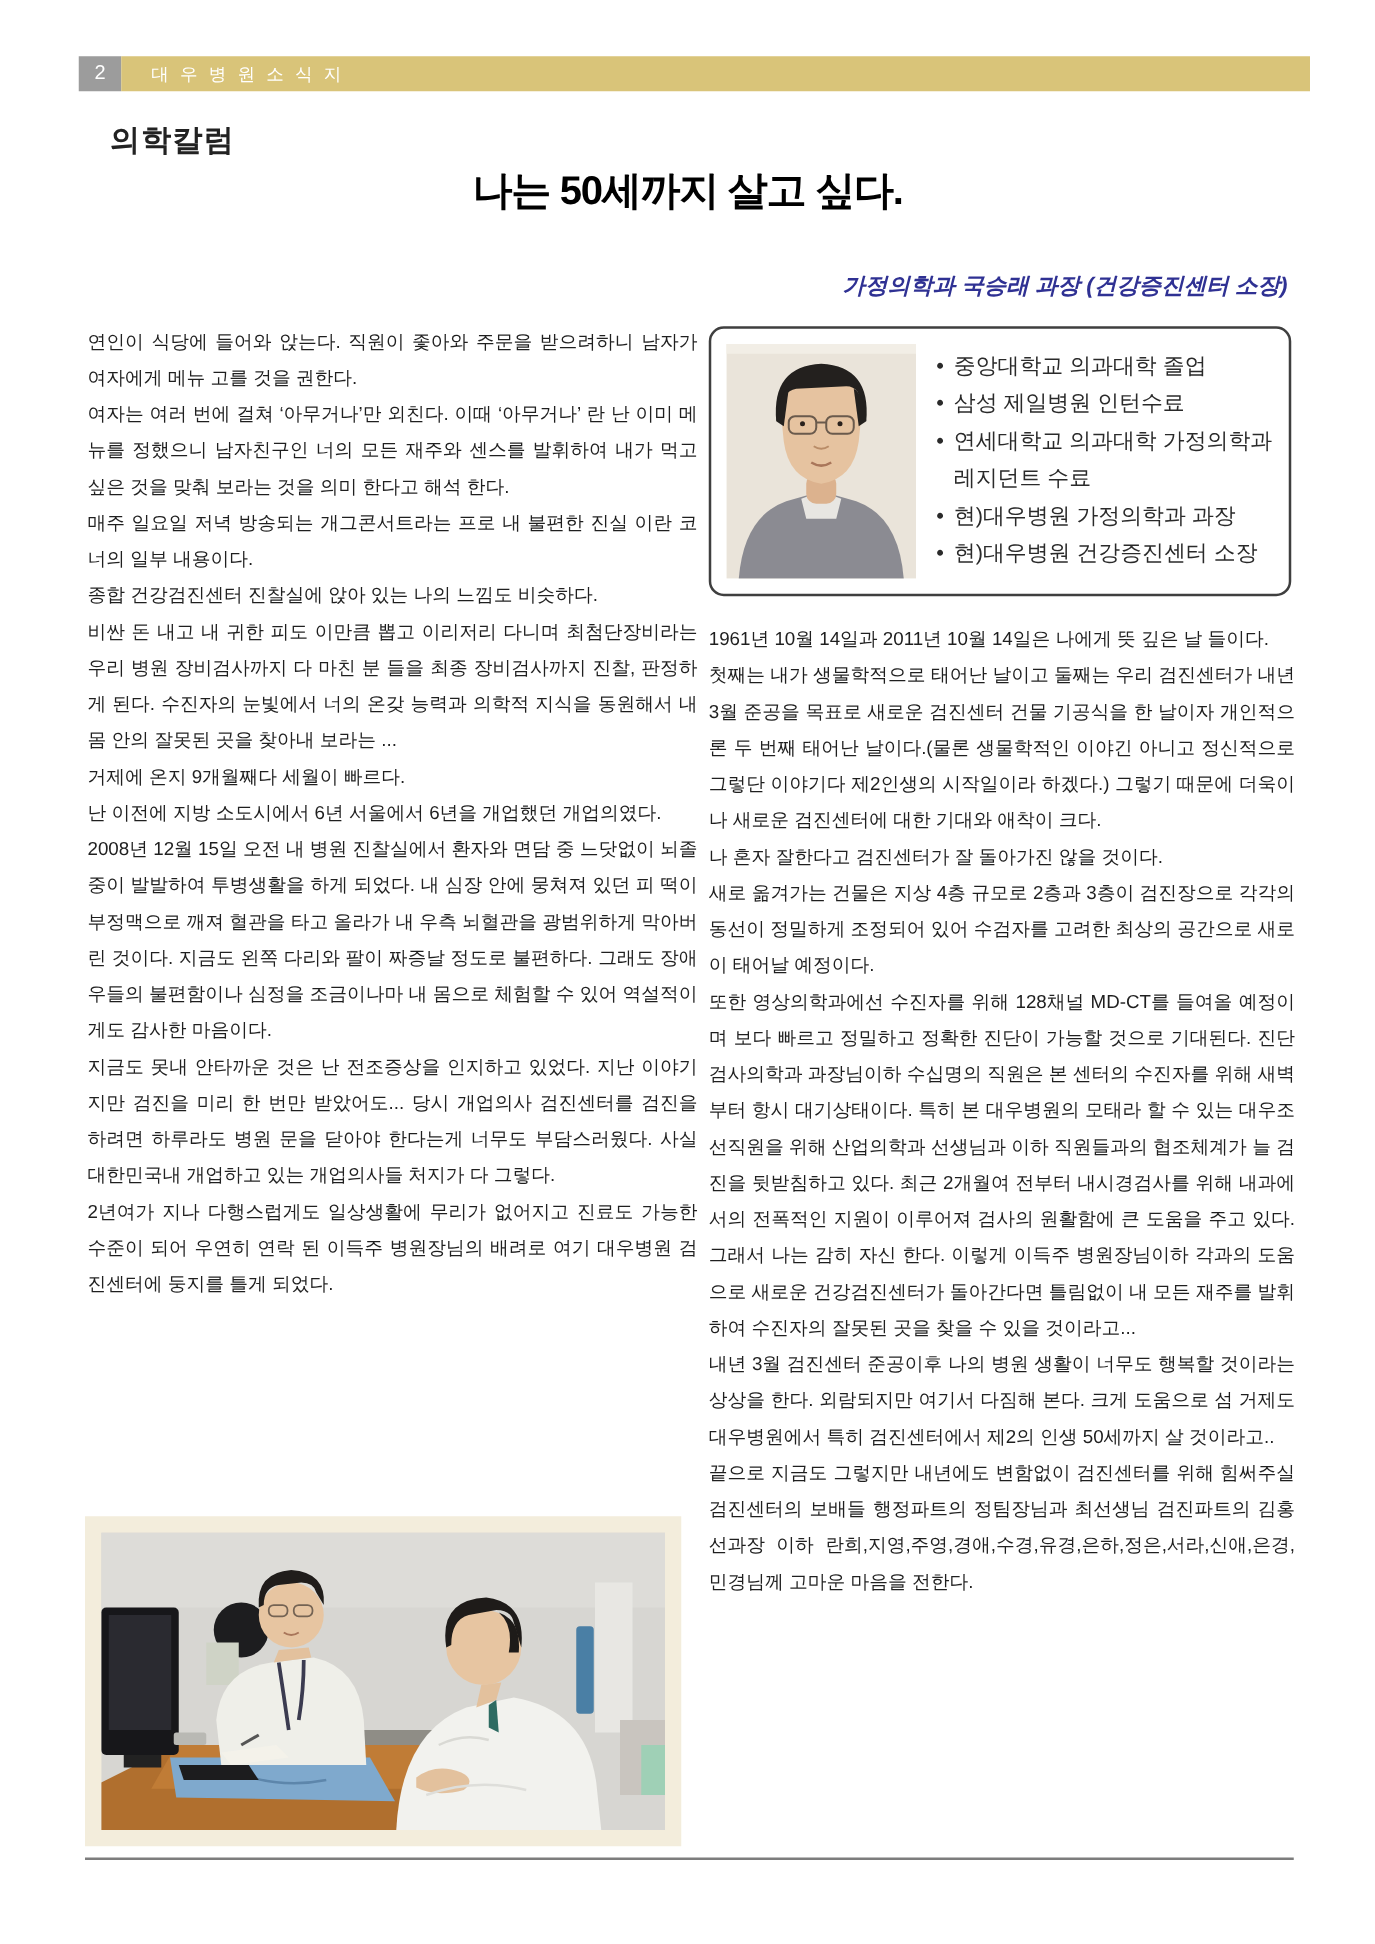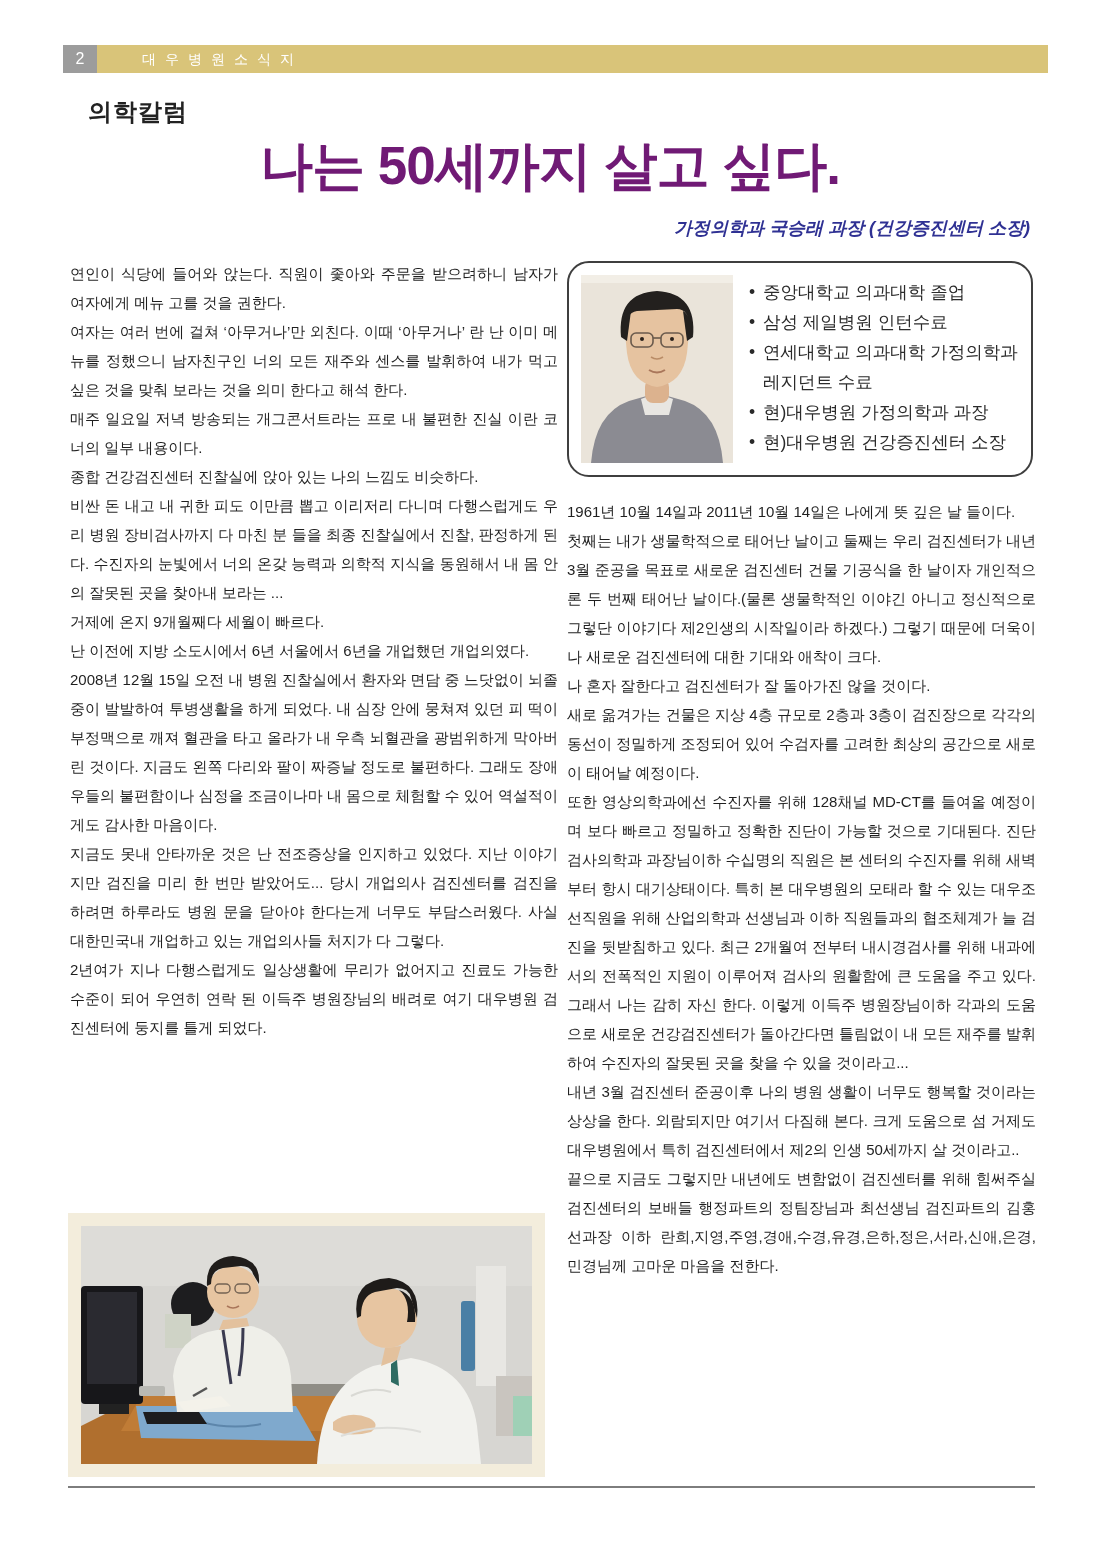--- a/index.html
+++ b/index.html
@@ -24,56 +24,56 @@
     display: flex; align-items: center; justify-content: center;
   }
   .header-bar {
     position: absolute; left: 97px; top: 45px;
     width: 951px; height: 28px;
     background: #d9c479;
     overflow: hidden;
   }
   .header-title {
     display: block;
-    padding-left: 45px;
+    padding-left: 24px;
     line-height: 28px;
     color: #ffffff;
     font-size: 14px;
     letter-spacing: 9px;
     white-space: nowrap;
   }
 
   
   .section-label {
     position: absolute; left: 88px; top: 96px;
     font-size: 24px; font-weight: bold; color: #222222;
     letter-spacing: 1px;
     text-align: right;
   }
   .title {
     position: absolute; left: 0; top: 131px;
     width: 1100px;
     text-align: center;
-    font-size: 53px; font-weight: bold;
-    color: #701a75;
+    font-size: 32px; font-weight: bold;
+    color: #000000;
     letter-spacing: -1px;
   }
   .byline {
     position: absolute; top: 216px; right: 70px;
     font-size: 18px; font-weight: bold;
     color: #2f3193;
     font-style: italic;
   }
 
   
   .profile-box {
     position: absolute; left: 567px; top: 261px;
     width: 466px; height: 216px;
     border: 2px solid #3f3f3f;
-    border-radius: 22px;
+    border-radius: 12px;
     display: flex;
     padding: 12px;
   }
   .portrait {
     flex: 0 0 152px;
     width: 152px; height: 188px;
     overflow: hidden;
   }
   .portrait svg { display: block; width: 100%; height: 100%; }
   .profile-list {
@@ -169,21 +169,21 @@
         <li>현)대우병원 가정의학과 과장</li>
         <li>현)대우병원 건강증진센터 소장</li>
       </ul>
   </div>
 
   <div class="col col-left">
       <p>연인이 식당에 들어와 앉는다. 직원이 좇아와 주문을 받으려하니 남자가 여자에게 메뉴 고를 것을 권한다.</p>
       <p>여자는 여러 번에 걸쳐 ‘아무거나’만 외친다. 이때 ‘아무거나’ 란 난 이미 메뉴를 정했으니 남자친구인 너의 모든 재주와 센스를 발휘하여 내가 먹고 싶은 것을 맞춰 보라는 것을 의미 한다고 해석 한다.</p>
       <p>매주 일요일 저녁 방송되는 개그콘서트라는 프로 내 불편한 진실 이란 코너의 일부 내용이다.</p>
       <p>종합 건강검진센터 진찰실에 앉아 있는 나의 느낌도 비슷하다.</p>
-      <p>비싼 돈 내고 내 귀한 피도 이만큼 뽑고 이리저리 다니며 다행스럽게도 우리 병원 장비검사까지 다 마친 분 들을 최종 진찰실에서 진찰, 판정하게 된다. 수진자의 눈빛에서 너의 온갖 능력과 의학적 지식을 동원해서 내 몸 안의 잘못된 곳을 찾아내 보라는 ...</p>
+      <p>비싼 돈 내고 내 귀한 피도 이만큼 뽑고 이리저리 다니며 최첨단장비라는 우리 병원 장비검사까지 다 마친 분 들을 최종 장비검사까지 진찰, 판정하게 된다. 수진자의 눈빛에서 너의 온갖 능력과 의학적 지식을 동원해서 내 몸 안의 잘못된 곳을 찾아내 보라는 ...</p>
       <p>거제에 온지 9개월째다 세월이 빠르다.</p>
       <p>난 이전에 지방 소도시에서 6년 서울에서 6년을 개업했던 개업의였다.</p>
       <p>2008년 12월 15일 오전 내 병원 진찰실에서 환자와 면담 중 느닷없이 뇌졸중이 발발하여 투병생활을 하게 되었다. 내 심장 안에 뭉쳐져 있던 피 떡이 부정맥으로 깨져 혈관을 타고 올라가 내 우측 뇌혈관을 광범위하게 막아버린 것이다. 지금도 왼쪽 다리와 팔이 짜증날 정도로 불편하다. 그래도 장애우들의 불편함이나 심정을 조금이나마 내 몸으로 체험할 수 있어 역설적이게도 감사한 마음이다.</p>
       <p>지금도 못내 안타까운 것은 난 전조증상을 인지하고 있었다. 지난 이야기지만 검진을 미리 한 번만 받았어도... 당시 개업의사 검진센터를 검진을 하려면 하루라도 병원 문을 닫아야 한다는게 너무도 부담스러웠다. 사실 대한민국내 개업하고 있는 개업의사들 처지가 다 그렇다.</p>
       <p>2년여가 지나 다행스럽게도 일상생활에 무리가 없어지고 진료도 가능한 수준이 되어 우연히 연락 된 이득주 병원장님의 배려로 여기 대우병원 검진센터에 둥지를 틀게 되었다.</p>
     </div>
 
   <div class="col col-right">
       <p>1961년 10월 14일과 2011년 10월 14일은 나에게 뜻 깊은 날 들이다.</p>
       <p>첫째는 내가 생물학적으로 태어난 날이고 둘째는 우리 검진센터가 내년 3월 준공을 목표로 새로운 검진센터 건물 기공식을 한 날이자 개인적으론 두 번째 태어난 날이다.(물론 생물학적인 이야긴 아니고 정신적으로 그렇단 이야기다 제2인생의 시작일이라 하겠다.) 그렇기 때문에 더욱이나 새로운 검진센터에 대한 기대와 애착이 크다.</p>

